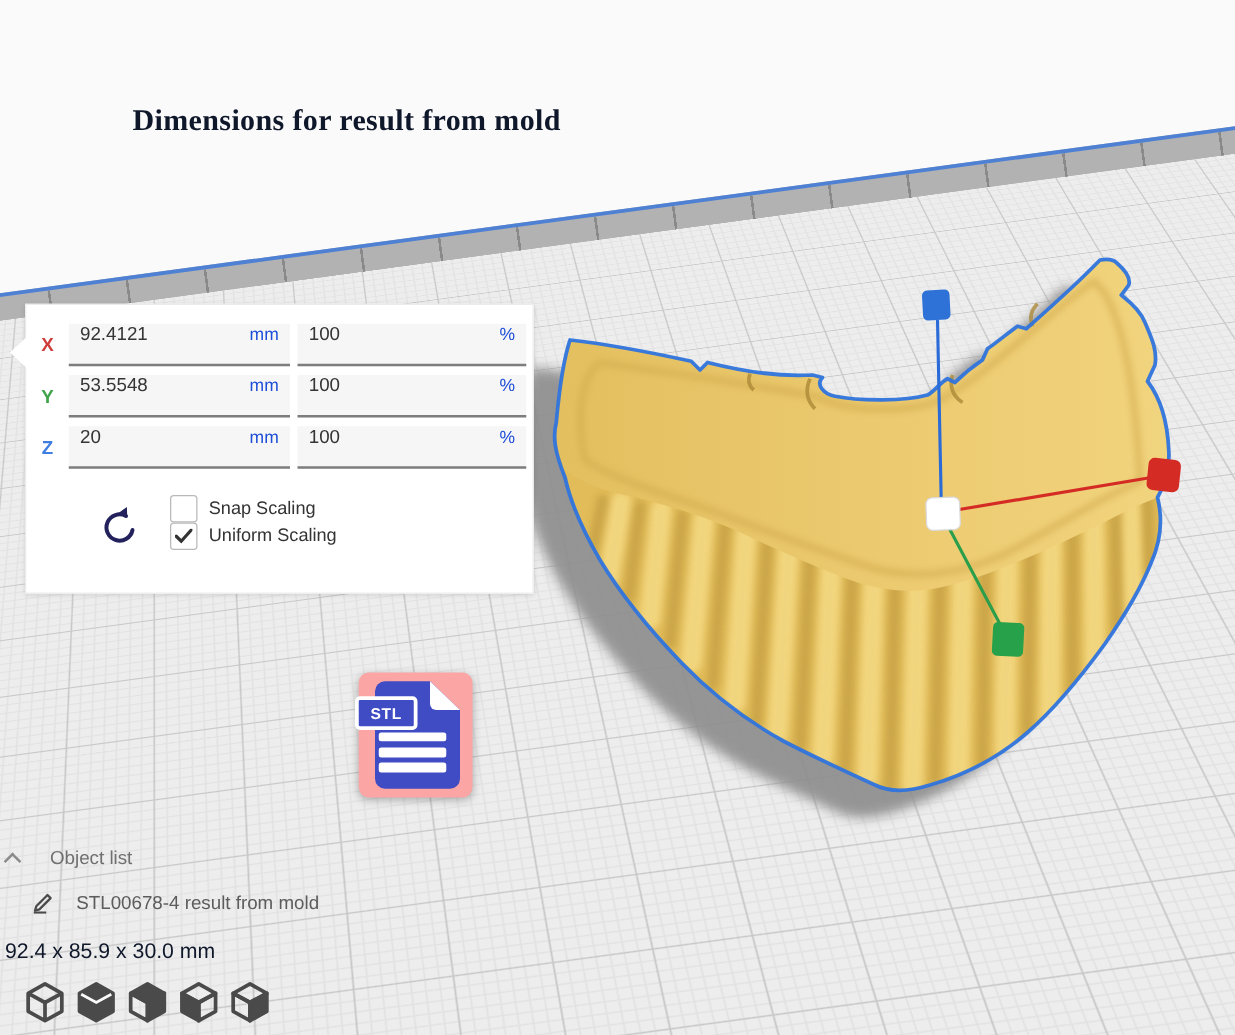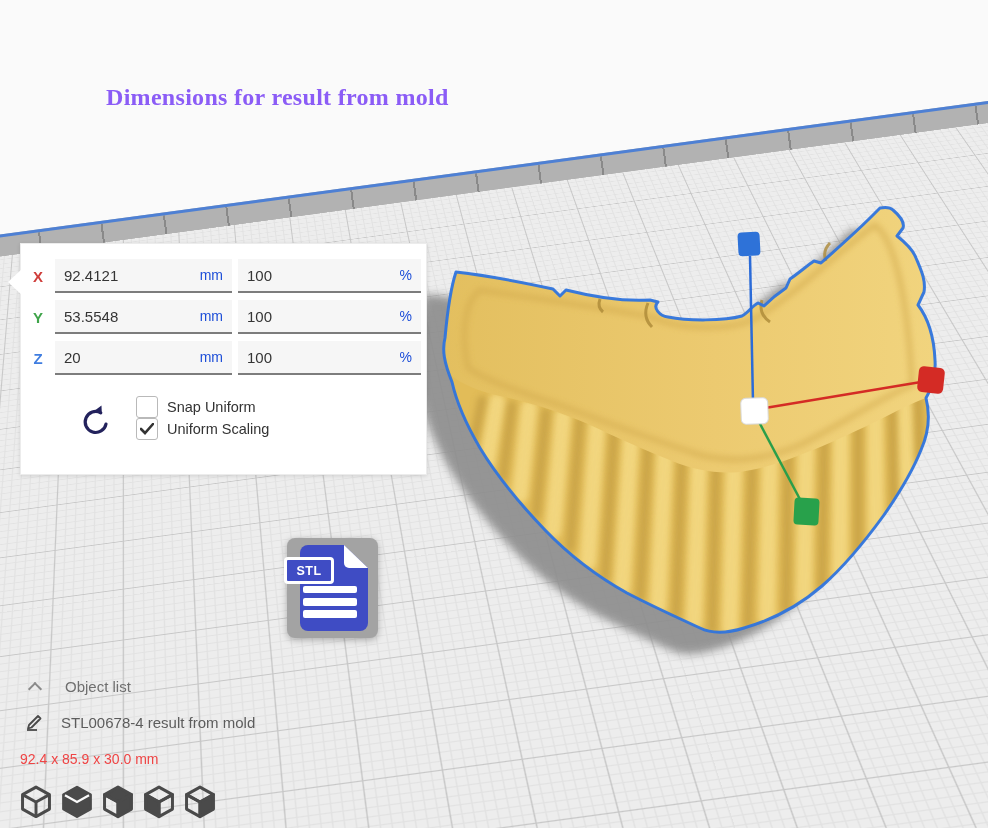--- a/index.html
+++ b/index.html
@@ -15,61 +15,61 @@
   .grid-plane{position:absolute;left:-1100px;top:0;width:3600px;height:950px;
               transform:rotateX(57deg);transform-origin:50% 0;background-color:#ededed;
               background-image:
                 repeating-linear-gradient(0deg,#c7c7c7 0 1.5px,rgba(0,0,0,0) 1.5px 56px),
                 repeating-linear-gradient(90deg,#c7c7c7 0 1.5px,rgba(0,0,0,0) 1.5px 56px),
                 repeating-linear-gradient(0deg,#e2e2e2 0 1px,rgba(0,0,0,0) 1px 8px),
                 repeating-linear-gradient(90deg,#e2e2e2 0 1px,rgba(0,0,0,0) 1px 8px);}
 
   
   .page-title{position:absolute;left:106px;top:84px;font-family:"Liberation Serif",serif;
-              font-weight:700;font-size:24px;color:#8b5cf6;letter-spacing:.3px;}
+              font-weight:700;font-size:24px;color:#0f172a;letter-spacing:.3px;}
 
   
   .scale-panel{position:absolute;left:20px;top:243px;width:407px;height:232px;background:#fff;
                box-shadow:0 1px 4px rgba(0,0,0,.12);border:1px solid #ececec;box-sizing:border-box;}
   .panel-pointer{position:absolute;left:-13px;top:25px;width:0;height:0;
                  border-top:13px solid transparent;border-bottom:13px solid transparent;
                  border-right:14px solid #fff;}
   .axis-row{position:absolute;left:0;height:36px;display:flex;align-items:center;}
   .axis-row.r0{top:14px}.axis-row.r1{top:55px}.axis-row.r2{top:96px}
   .axis-label{width:34px;text-align:center;font-size:15px;font-weight:700;}
   .axis-x{color:#cf3d3a}.axis-y{color:#3fa44a}.axis-z{color:#3f7de0}
   .field{position:relative;height:34px;background:#f6f6f6;border-bottom:2px solid #7d7d7d;
-         display:flex;align-items:center;box-sizing:border-box;}
+         display:flex;align-items:flex-start;box-sizing:border-box;}
   .field.mm{width:177px;margin-right:6px;}
   .field.pct{width:183px;gap:36px;}
   .field .val{margin-left:9px;font-size:15px;color:#353535;flex:1;}
   .field .unit{margin-right:9px;font-size:14px;color:#1d4ed8;}
   .reset-btn{position:absolute;left:56px;top:158px;width:40px;height:40px;cursor:pointer;}
   .chk-row{position:absolute;left:115px;display:flex;align-items:center;height:22px;}
   .chk-row.c0{top:152px}.chk-row.c1{top:174px}
   .chk-box{width:20px;height:20px;border:1px solid #b9b9b9;border-radius:3px;background:#fff;
            display:flex;align-items:center;justify-content:center;}
   .chk-label{margin-left:9px;font-size:14.5px;color:#333;}
 
   
-  .stl-tile{position:absolute;left:287px;top:538px;width:91px;height:100px;background:#a3a3a3;
+  .stl-tile{position:absolute;left:287px;top:538px;width:91px;height:100px;background:#fca5a5;
             border-radius:8px;box-shadow:0 2px 7px rgba(0,0,0,.28);text-align:right;}
   .stl-badge{position:absolute;left:-3px;top:19px;width:44px;height:21px;background:#3f4cc4;
              border:3px solid #fff;border-radius:4px;color:#fff;font-size:12.5px;font-weight:700;
              display:flex;align-items:center;justify-content:center;letter-spacing:.5px;}
 
   
-  .objlist-header{position:absolute;left:29px;top:678px;display:flex;align-items:center;cursor:pointer;}
+  .objlist-header{position:absolute;left:4px;top:678px;display:flex;align-items:center;cursor:pointer;}
   .chev{width:12px;height:12px;position:relative;margin-right:24px;}
   .chev:before{content:"";position:absolute;left:1px;top:3px;width:8px;height:8px;
                border-left:2px solid #8a8a8a;border-top:2px solid #8a8a8a;transform:rotate(45deg);}
   .objlist-header .lbl{font-size:15px;color:#6f6f6f;}
   .objlist-item{position:absolute;left:25px;top:713px;display:flex;align-items:center;cursor:pointer;}
   .objlist-item .lbl{font-size:15px;color:#5c5c5c;margin-left:18px;}
-  .size-readout{position:absolute;left:20px;top:751px;font-size:14px;color:#ef4444;}
+  .size-readout{position:absolute;left:4px;top:751px;font-size:17px;color:#0f172a;}
 
   
   .view-toolbar{position:absolute;left:18px;top:784px;display:flex;gap:5px;}
   .view-btn{width:36px;height:36px;display:flex;align-items:center;justify-content:center;cursor:pointer;}
 
   .vp{position:absolute;left:0;top:0;}
 </style>
 </head>
 <body>
 
@@ -213,21 +213,21 @@
       <svg width="40" height="40" viewBox="0 0 40 40">
         <path d="M29,22 a10.5,10.5 0 1 1 -5.2,-11.2" fill="none" stroke="#23225c" stroke-width="3.2" stroke-linecap="round"></path>
         <path d="M24.5,3.5 L24.8,12 L16.8,9.2 Z" fill="#23225c"></path>
       </svg>
     </div>
 
     <div class="chk-row c0">
       <div class="chk-box">
         
       </div>
-      <span class="chk-label">Snap Uniform</span>
+      <span class="chk-label">Snap Scaling</span>
     </div>
 
     <div class="chk-row c1">
       <div class="chk-box">
         <svg width="14" height="12" viewBox="0 0 14 12">
           <path d="M1,6 L5,10 L13,1" fill="none" stroke="#333" stroke-width="2.6" stroke-linecap="round"></path>
         </svg>
       </div>
       <span class="chk-label">Uniform Scaling</span>
     </div>

